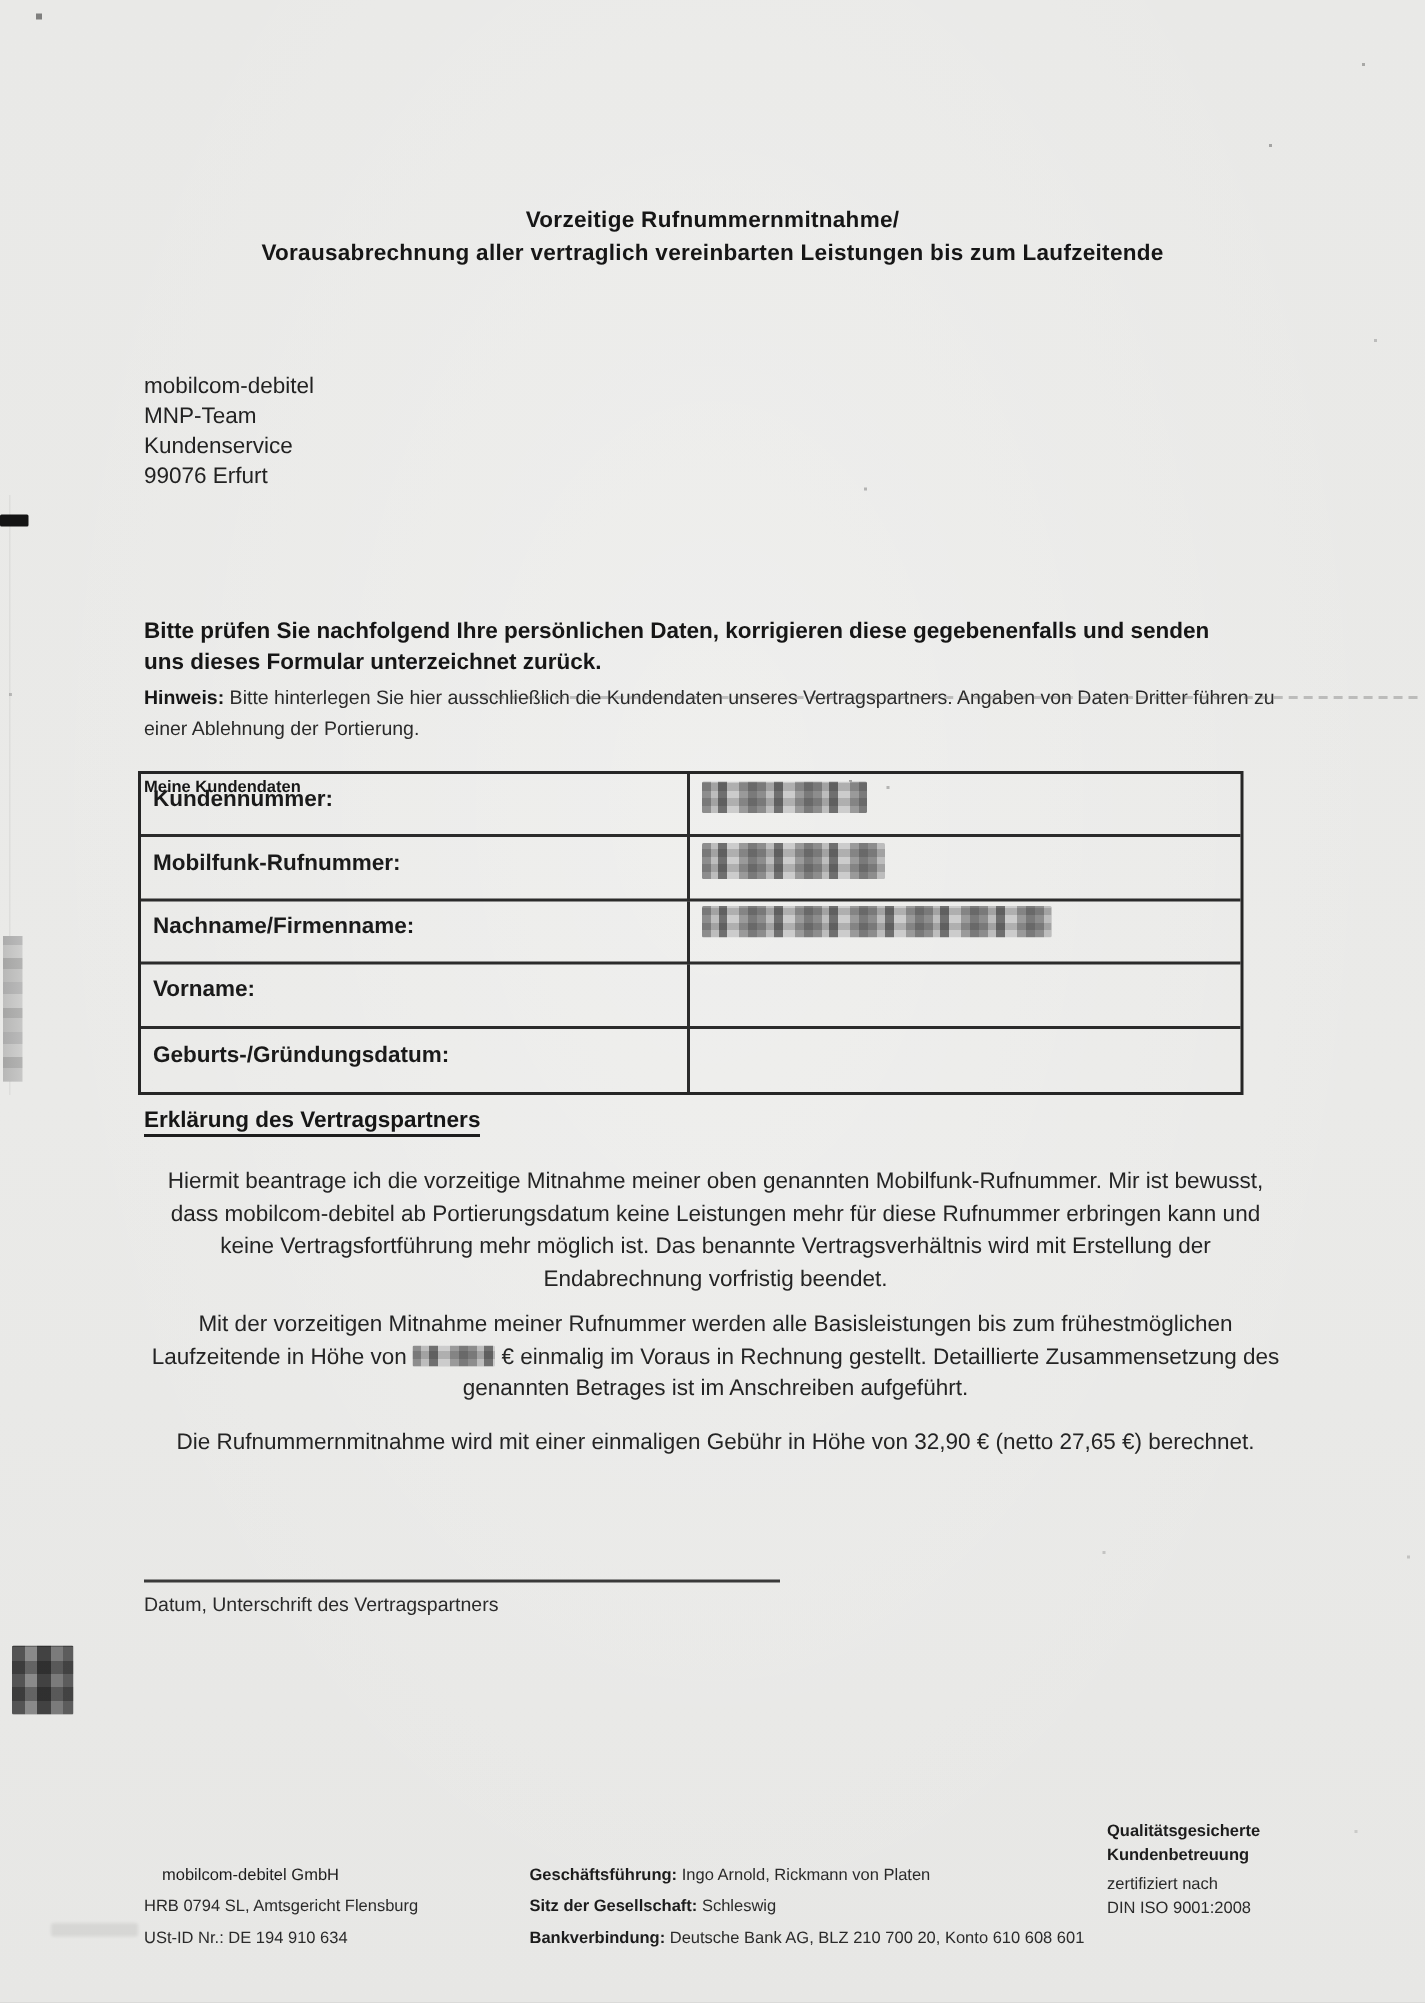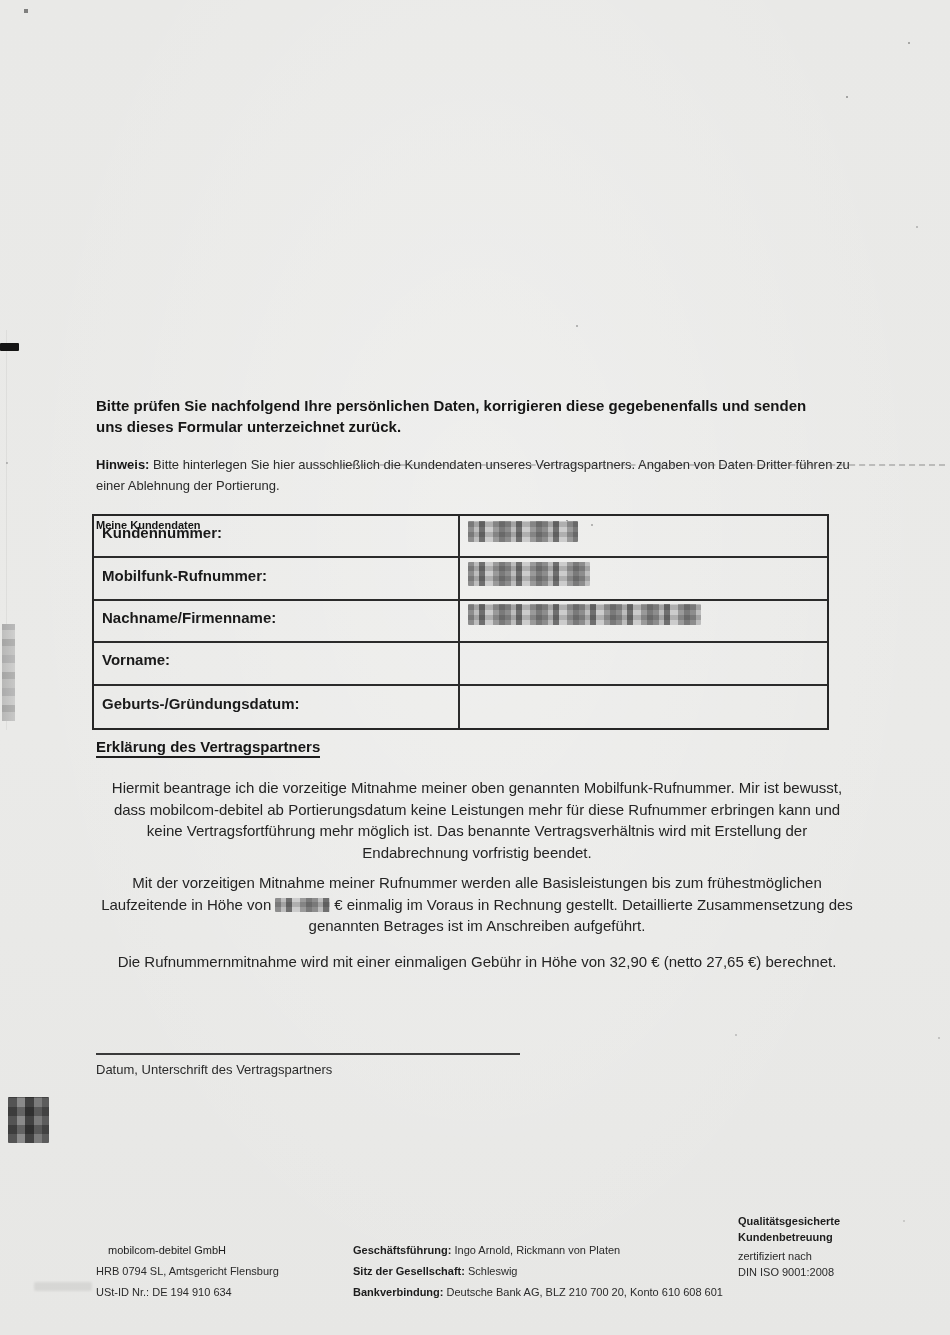--- a/index.html
+++ b/index.html
@@ -17,21 +17,21 @@
   .abs{position:absolute;}
   
   .title{
     top:136px;left:0;width:950px;
     text-align:center;font-size:15px;font-weight:bold;line-height:22px;
     letter-spacing:.2px;color:#161616;
   }
   
   .address{top:248px;left:96px;font-size:15px;line-height:20px;color:#222;}
   
-  .intro-bold{top:380px;left:96px;width:735px;font-size:15px;font-weight:bold;line-height:21px;color:#161616;}
+  .intro-bold{top:395px;left:96px;width:735px;font-size:15px;font-weight:bold;line-height:21px;color:#161616;}
   .hinweis{top:441px;left:96px;width:780px;font-size:13px;line-height:21px;color:#2a2a2a;}
   .hinweis b{color:#161616;}
   .dash-row{top:464px;left:310px;width:635px;height:0;border-top:2px dashed rgba(90,90,90,.32);}
   
   .kd-heading{top:519px;left:96px;font-size:11px;font-weight:bold;color:#161616;}
   .kd-table{
     top:514px;left:92px;width:733px;height:212px;
     border:2px solid #262626;
     display:grid;
     grid-template-columns:366px 1fr;
@@ -117,21 +117,31 @@
   .fc3 .gap{height:4px;}
 </style>
 </head>
 <body>
 
 <div class="page">
 
   <div class="abs specks"></div>
   <div class="abs vline"></div>
 
-
+  <div class="abs title">
+    <span>Vorzeitige Rufnummernmitnahme/</span><br>
+    <span>Vorausabrechnung aller vertraglich vereinbarten Leistungen bis zum Laufzeitende</span>
+  </div>
+
+  <div class="abs address">
+    <div>mobilcom-debitel</div>
+    <div>MNP-Team</div>
+    <div>Kundenservice</div>
+    <div>99076 Erfurt</div>
+  </div>
 
   <div class="abs edge-mark"></div>
 
   <p class="abs intro-bold">Bitte prüfen Sie nachfolgend Ihre persönlichen Daten, korrigieren diese gegebenenfalls und senden uns dieses Formular unterzeichnet zurück.</p>
 
   <p class="abs hinweis"><b>Hinweis:</b><span> Bitte hinterlegen Sie hier ausschließlich die Kundendaten unseres Vertragspartners. Angaben von Daten Dritter führen zu einer Ablehnung der Portierung.</span></p>
 
   <div class="abs dash-row"></div>
 
   <div class="abs kd-heading">Meine Kundendaten</div>

